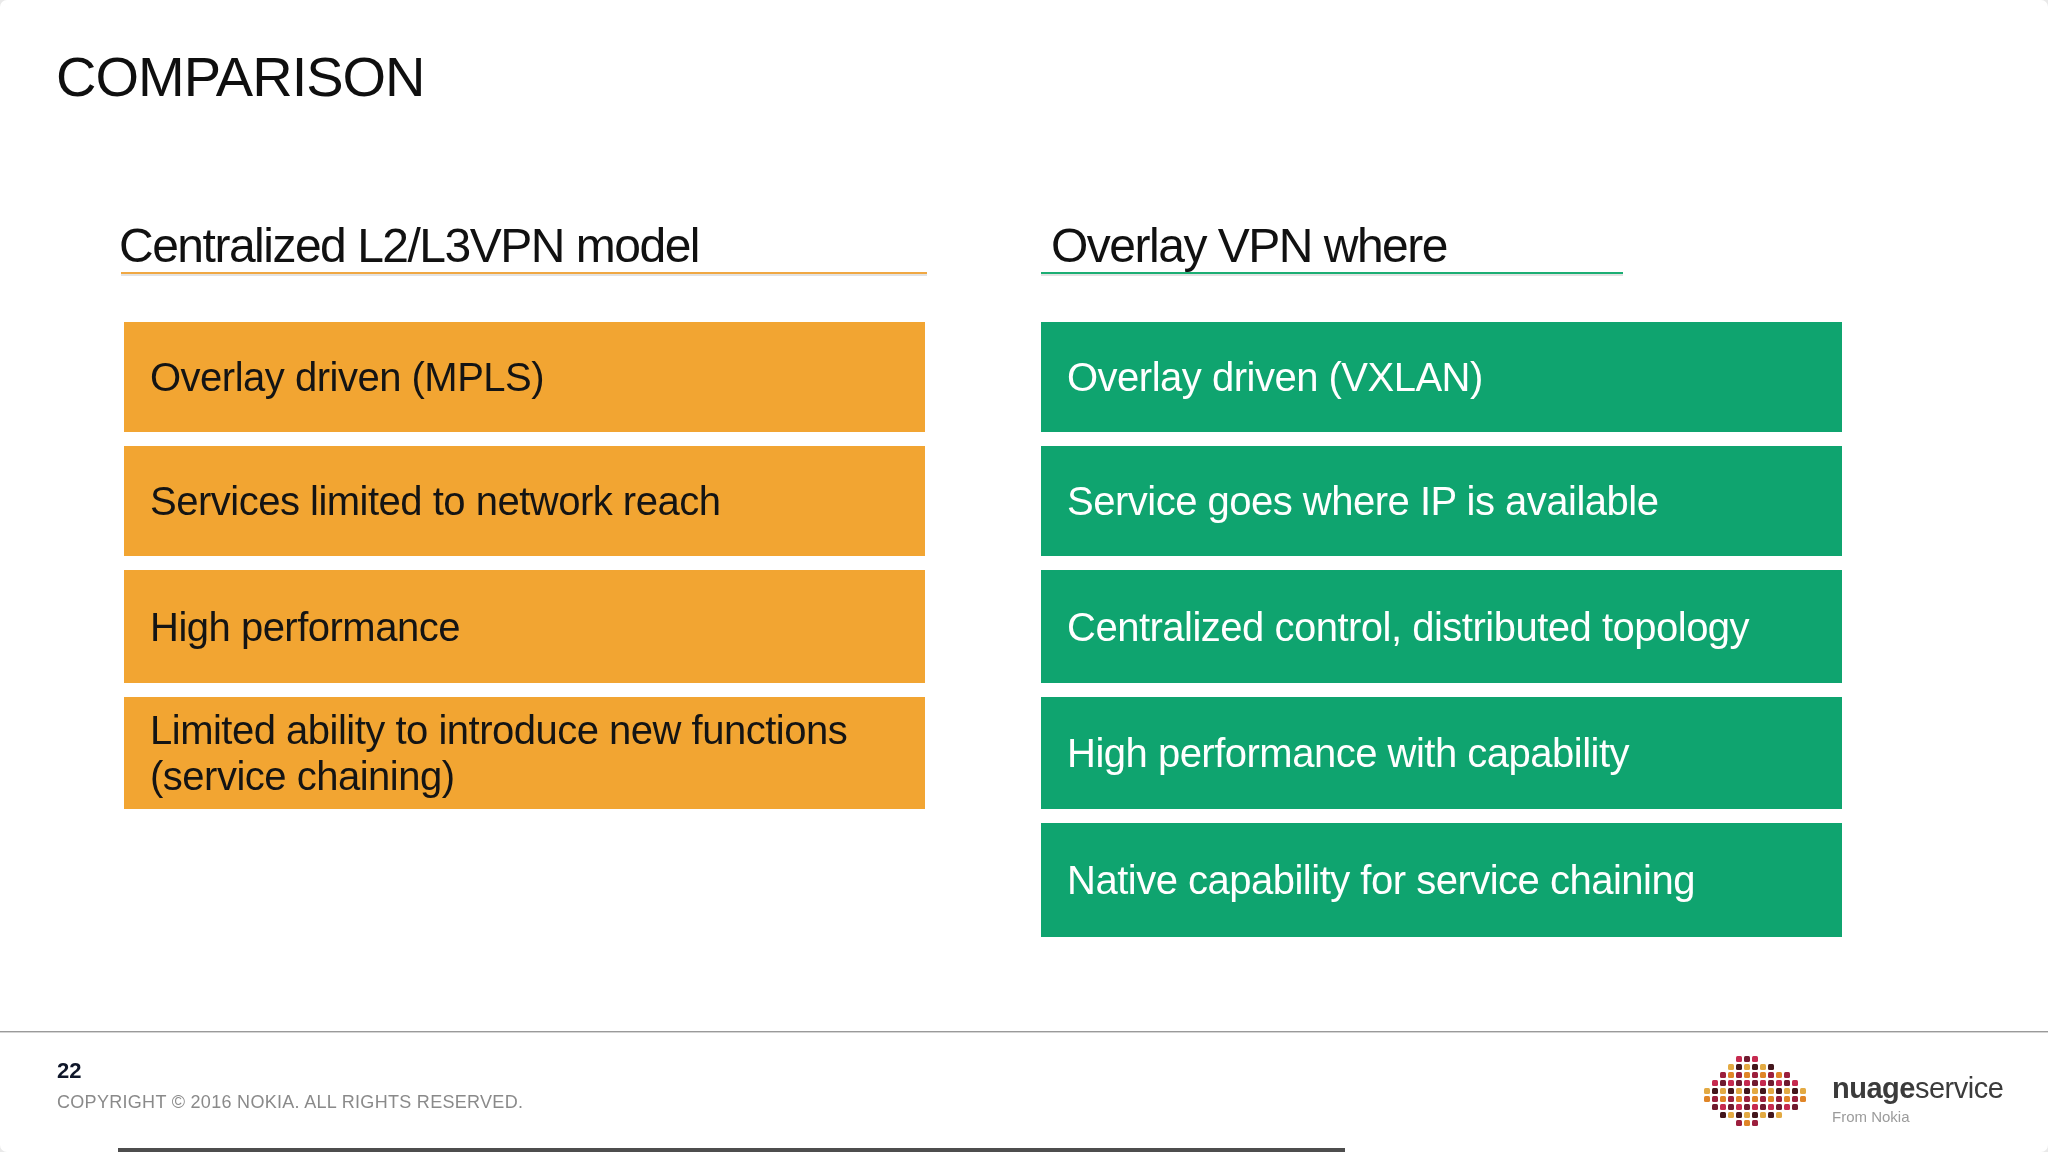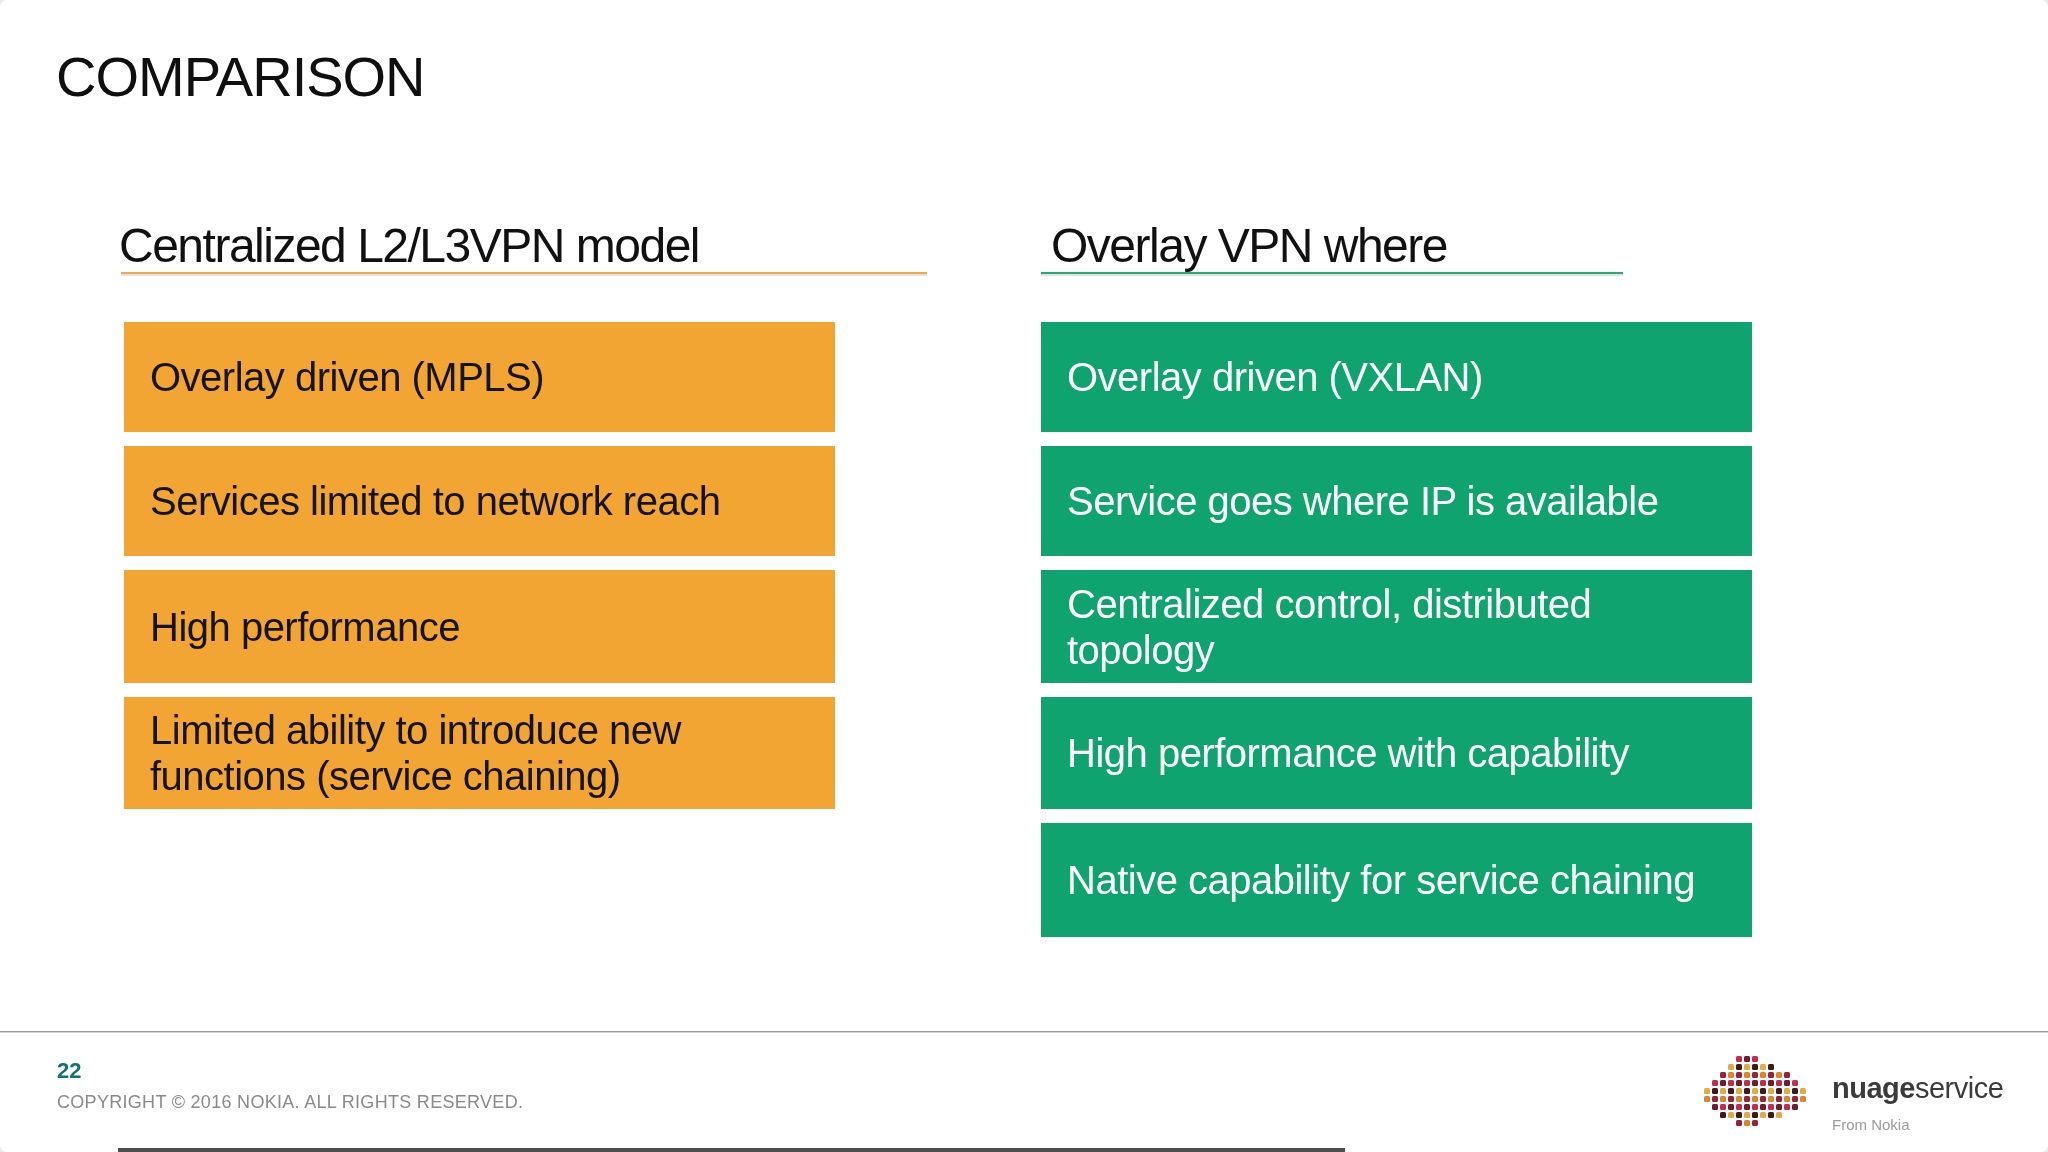--- a/index.html
+++ b/index.html
@@ -29,21 +29,21 @@
   .col-header.right { left:1051px; }
 
   .underline {
     position:absolute; top:272px; height:4px;
     border-bottom:2px solid #e3e3e3;
   }
   .underline.left  { left:121px;  width:806px; background:var(--orange_underline); }
   .underline.right { left:1041px; width:582px; background:var(--green_underline); }
 
   .boxes {
-    position:absolute; top:322px; width:711px;
+    position:absolute; top:322px; width:801px;
     display:flex; flex-direction:column; gap:14px;
   }
   .boxes.left  { left:124px; }
   .boxes.right { left:1041px; }
 
   .box {
     display:flex; align-items:center;
     padding:0 30px 0 26px;
     font-size:40px; line-height:46px; letter-spacing:-0.5px;
   }
@@ -57,34 +57,34 @@
   .boxes.right .box { background:var(--green);  color:#ffffff; }
 
   .footer-divider {
     position:absolute; left:0; top:1031px; width:2048px; height:2px;
     background:var(--divider);
     border-bottom:1px solid #d5d5d5;
   }
 
   .page-number {
     position:absolute; left:57px; top:1058px;
-    font-size:22px; font-weight:bold; color:#0f766e;
+    font-size:22px; font-weight:bold; color:#0f172a;
   }
   .copyright {
     position:absolute; left:57px; top:1092px;
     font-size:18px; letter-spacing:0.3px; color:var(--footer_text);
   }
 
   .logo { position:absolute; left:1704px; top:1050px; width:330px; height:90px; }
   .cloud { position:absolute; left:0; top:6px; width:104px; height:70px; }
   .cloud i { position:absolute; width:6px; height:6px; border-radius:1.5px; display:block; }
   .logo-text-wrap { position:absolute; left:128px; top:22px; }
   .logo-text { font-size:29px; color:#3b3b3b; letter-spacing:-0.5px; white-space:nowrap; }
   .logo-text .bold { font-weight:bold; }
-  .tagline { margin-top:11px; font-size:15px; color:#9b9b9b; }
+  .tagline { margin-top:3px; font-size:15px; color:#9b9b9b; }
 
   .bottom-line {
     position:absolute; left:118px; bottom:0; width:1227px; height:4px;
     background:#3a3a3a; opacity:0.9;
   }
 </style>
 </head>
 <body>
 
 <div class="slide">

